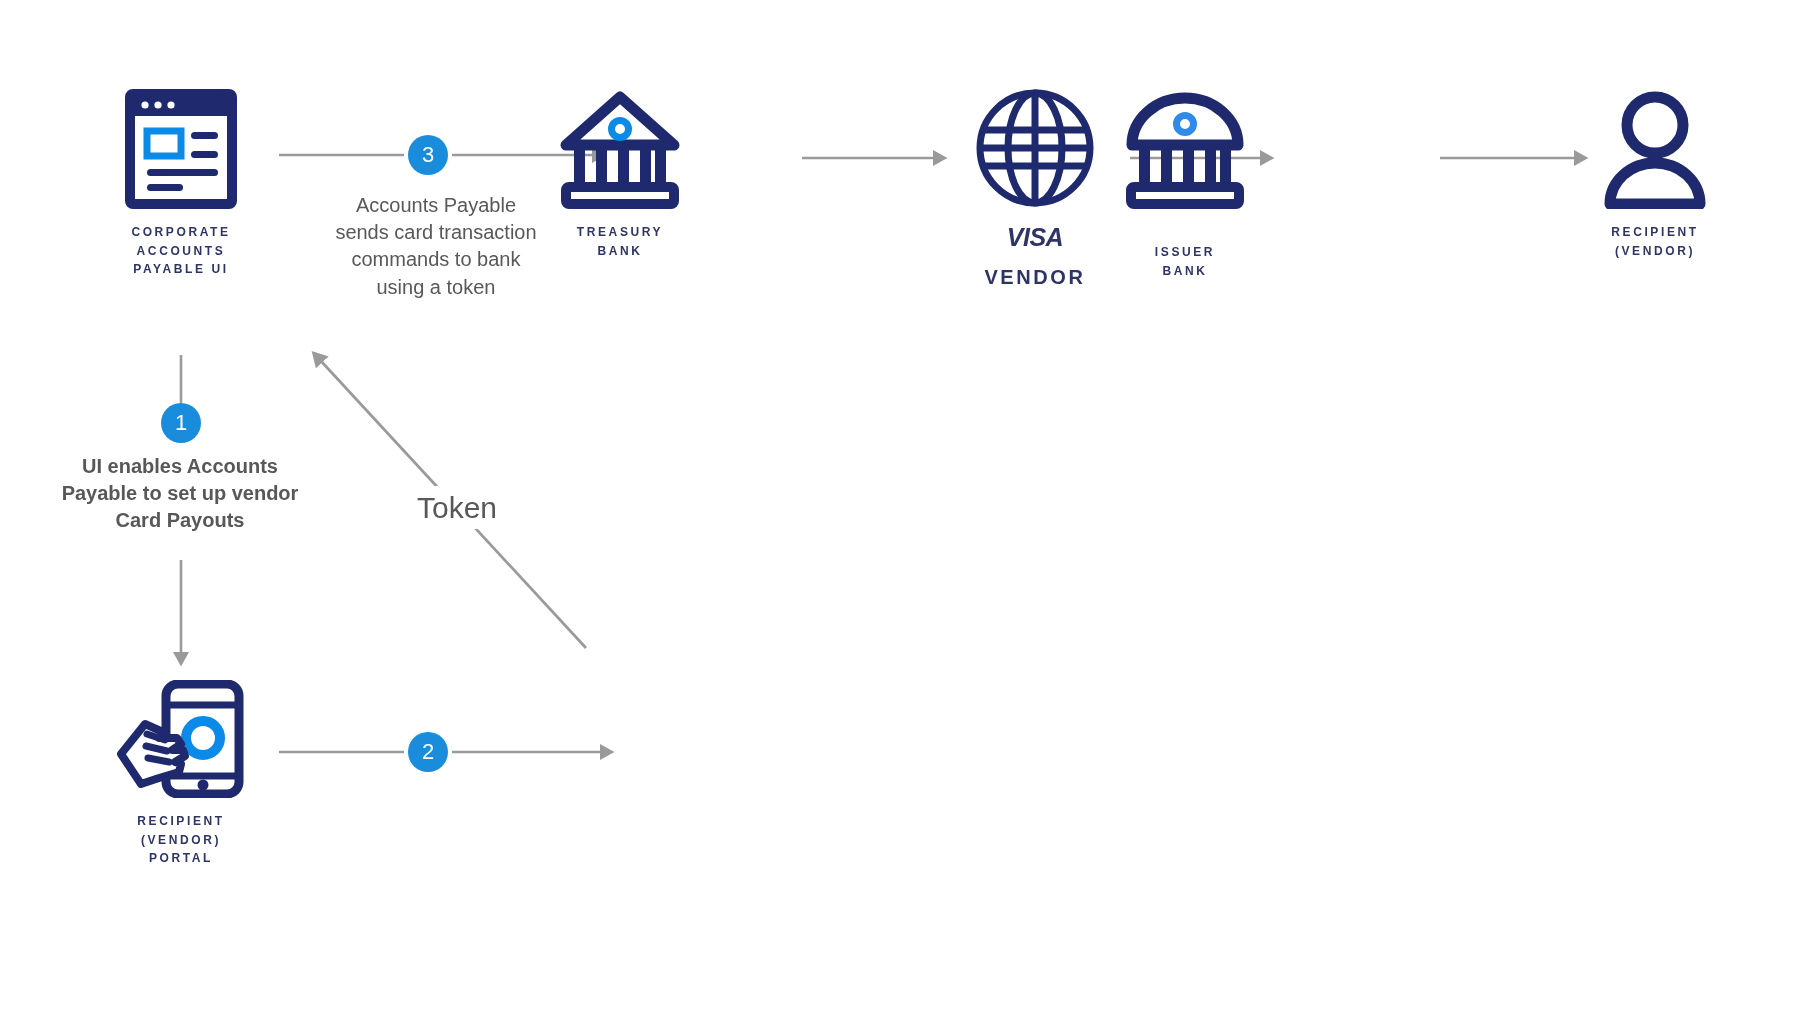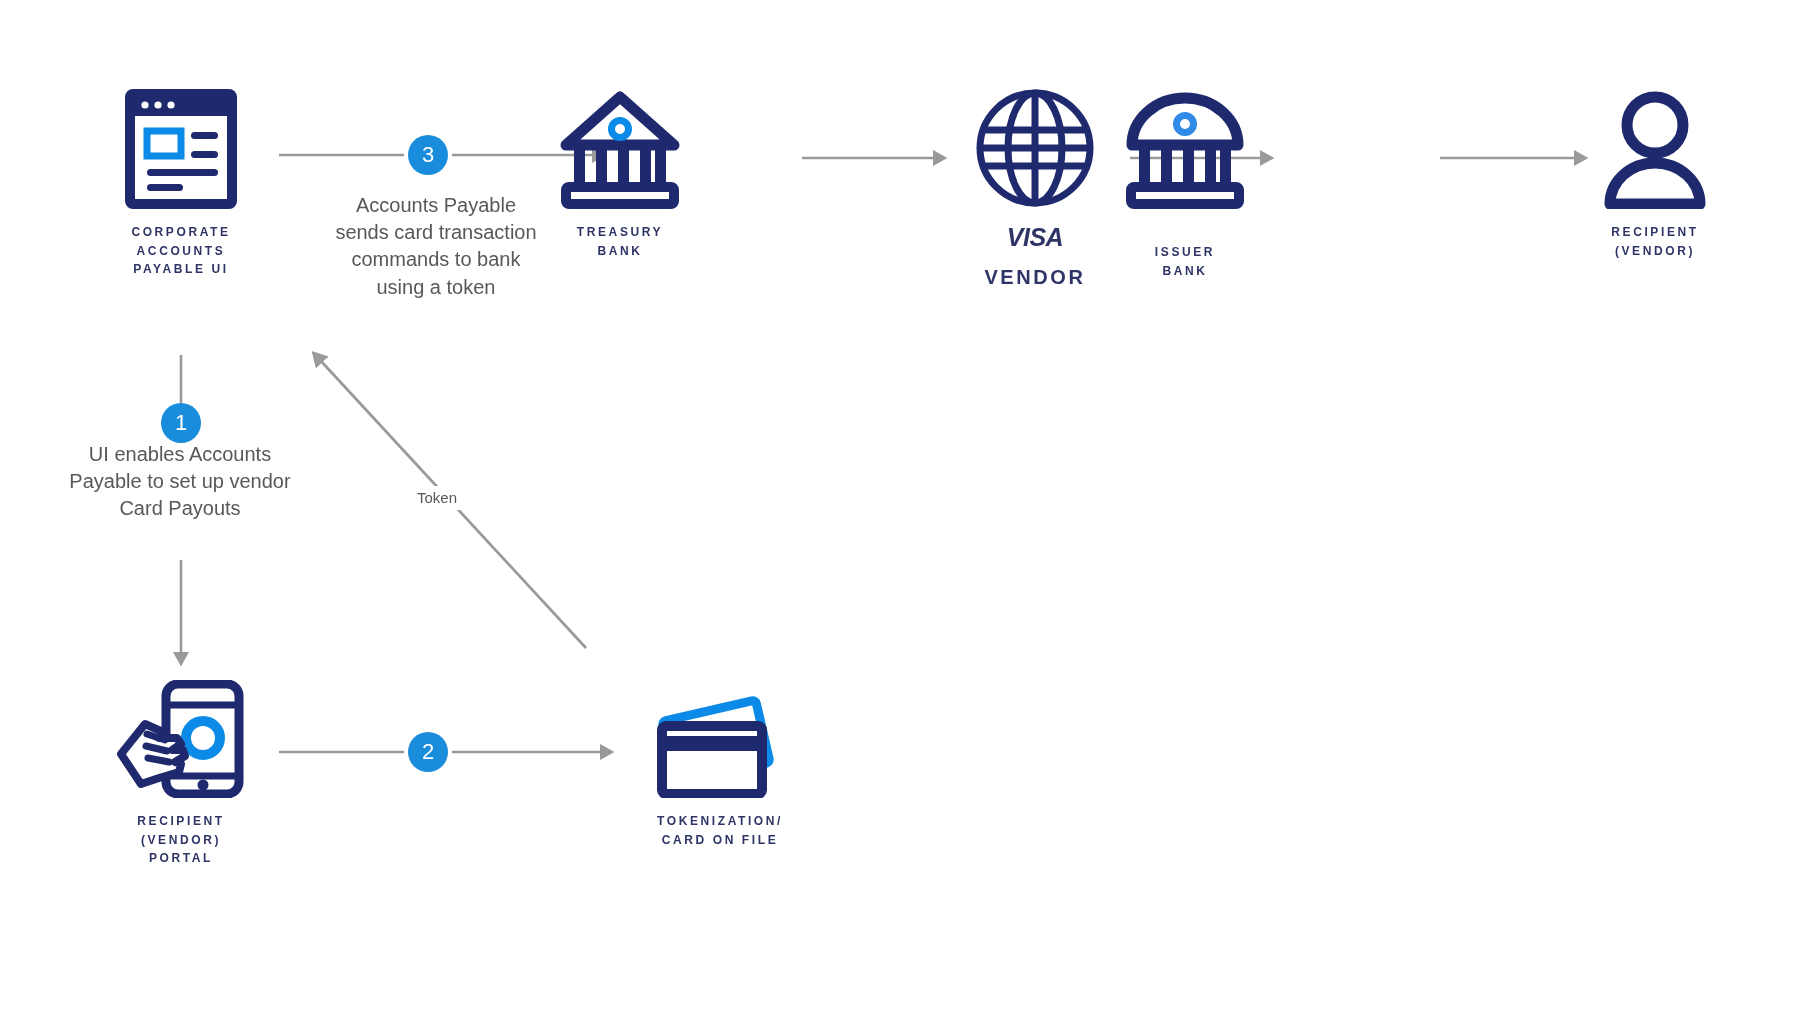--- a/index.html
+++ b/index.html
@@ -69,21 +69,21 @@
     position: absolute;
     left: 0;
     top: 0;
     width: 1795px;
     height: 1012px;
     pointer-events: none;
   }
   .token-label {
     position: absolute;
     color: #58585b;
-    font-size: 15px;
+    font-size: 30px;
     line-height: 1.3;
     background: #ffffff;
     padding: 2px 7px;
   }
   .visa-word {
     color: #2e3566;
     font-style: italic;
     font-weight: bold;
     font-size: 25px;
     letter-spacing: -0.5px;
@@ -228,39 +228,28 @@
         <path d="M32 54 L50 60" stroke="#1f2a6e" stroke-width="7" stroke-linecap="round"></path>
         <path d="M31 66 L52 71" stroke="#1f2a6e" stroke-width="7" stroke-linecap="round"></path>
         <path d="M33 78 L54 82" stroke="#1f2a6e" stroke-width="7" stroke-linecap="round"></path>
       </svg>
     </div>
     <div class="node-label">RECIPIENT
 (VENDOR)
 PORTAL</div>
   </div>
 
-  <div class="node" style="left:590px; top:678px; width:260px;">
-    <div class="node-icon" style="height:120px;">
-      <svg width="128" height="112" viewBox="0 0 128 112" xmlns="http://www.w3.org/2000/svg">
-        <rect x="12" y="24" width="96" height="64" rx="4" ry="4" fill="#ffffff" stroke="#0b8ae8" stroke-width="9" transform="rotate(-13 60 56)"></rect>
-        <rect x="6" y="40" width="100" height="68" rx="4" ry="4" fill="#ffffff" stroke="#1f2a6e" stroke-width="10"></rect>
-        <rect x="6" y="50" width="100" height="15" fill="#1f2a6e"></rect>
-      </svg>
-    </div>
-    <div class="node-label">TOKENIZATION/
-CARD ON FILE</div>
-  </div>
 
   <div class="badge" style="left:161px; top:403px;">1</div>
 
   <div class="badge" style="left:408px; top:732px;">2</div>
 
   <div class="badge" style="left:408px; top:135px;">3</div>
 
-  <div class="step-text" style="left:20px; top:441px; width:320px;">UI enables Accounts
+  <div class="step-text" style="left:20px; top:453px; width:320px;font-weight:bold;">UI enables Accounts
 Payable to set up vendor
 Card Payouts</div>
 
 
   <div class="step-text" style="left:300px; top:192px; width:272px;">Accounts Payable
 sends card transaction
 commands to bank
 using a token</div>
 
   <div class="token-label" style="left:410px; top:486px;">Token</div>

